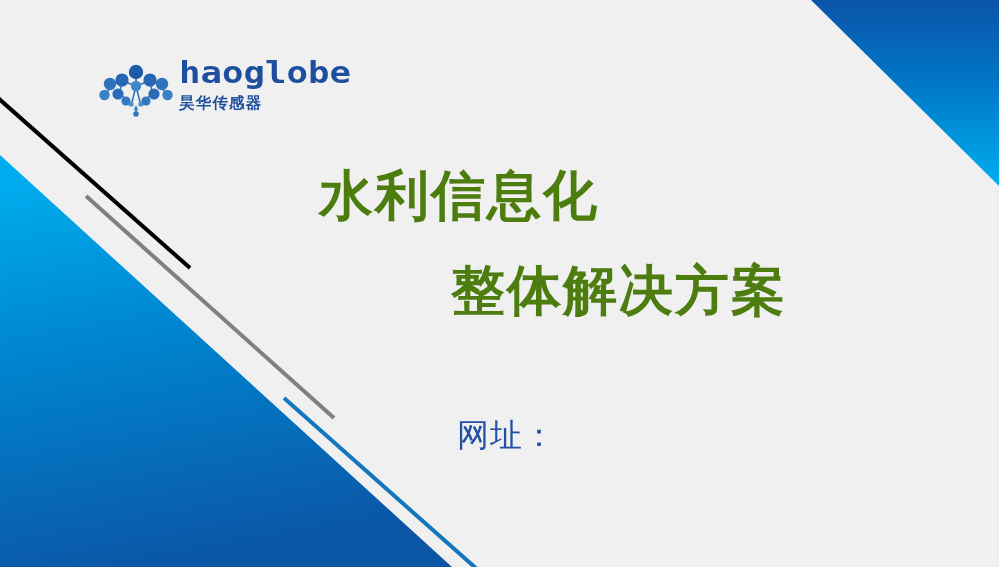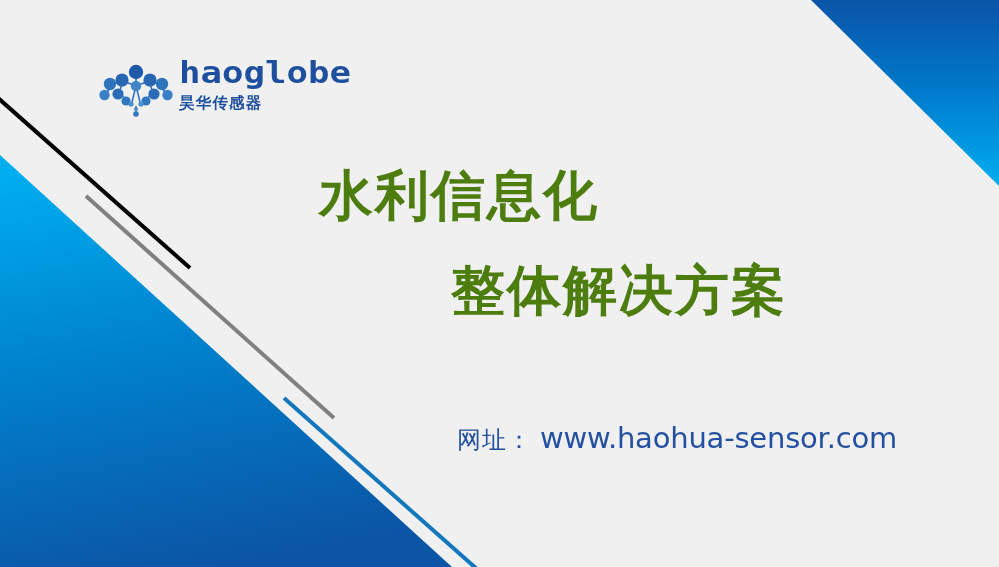--- a/index.html
+++ b/index.html
@@ -90,21 +90,21 @@
     position: absolute;
     left: 457px;
     top: 419px;
     z-index: 5;
     white-space: nowrap;
     color: #2350a0;
     display: flex;
     align-items: baseline;
   }
   #website-label {
-    font-size: 24px;
+    font-size: 32px;
     line-height: 38px;
     letter-spacing: 1px;
     font-family: Liberation Mono, monospace;
   }
   #website-url {
     font-size: 29px;
     line-height: 38px;
     margin-left: 8px;
     letter-spacing: -0.2px;
     font-family: "DejaVu Sans", "Liberation Sans", sans-serif;
@@ -188,16 +188,15 @@
       <div id="logo-subtext">昊华传感器</div>
     </div>
   </div>
 
   <div id="title-line-1" class="title-line">水利信息化</div>
 
   <div id="title-line-2" class="title-line">整体解决方案</div>
 
   <div id="website-line">
     <span id="website-label">网址：</span>
-    <span id="website-url">www.haohua-sensor.com</span>
   </div>
 
 </div>
 
 </body></html>

